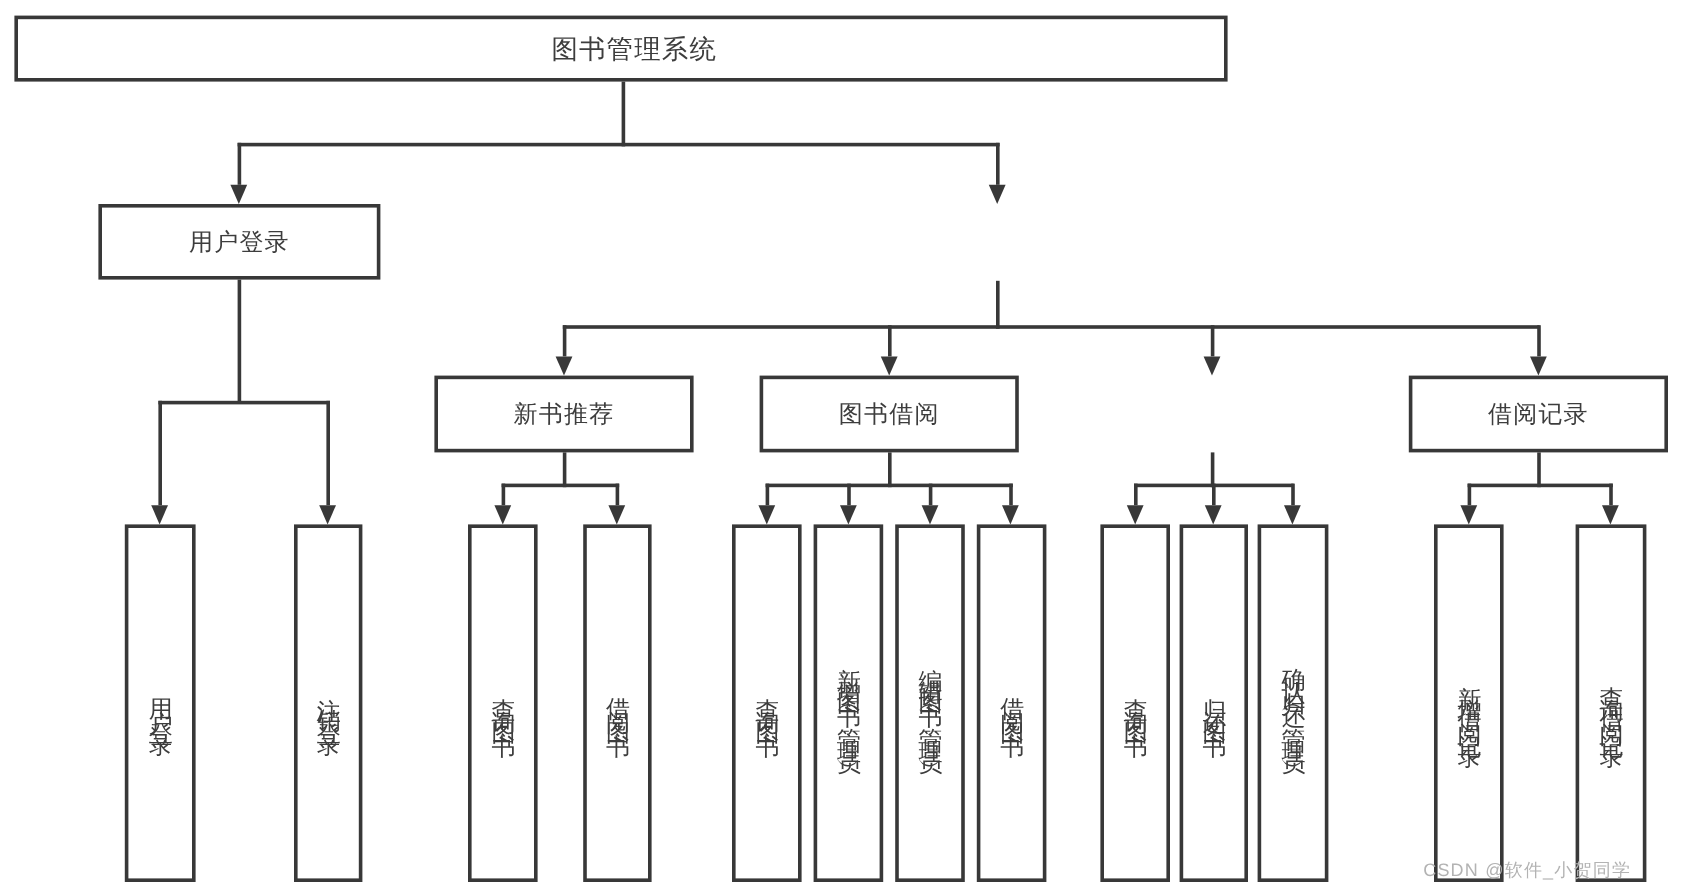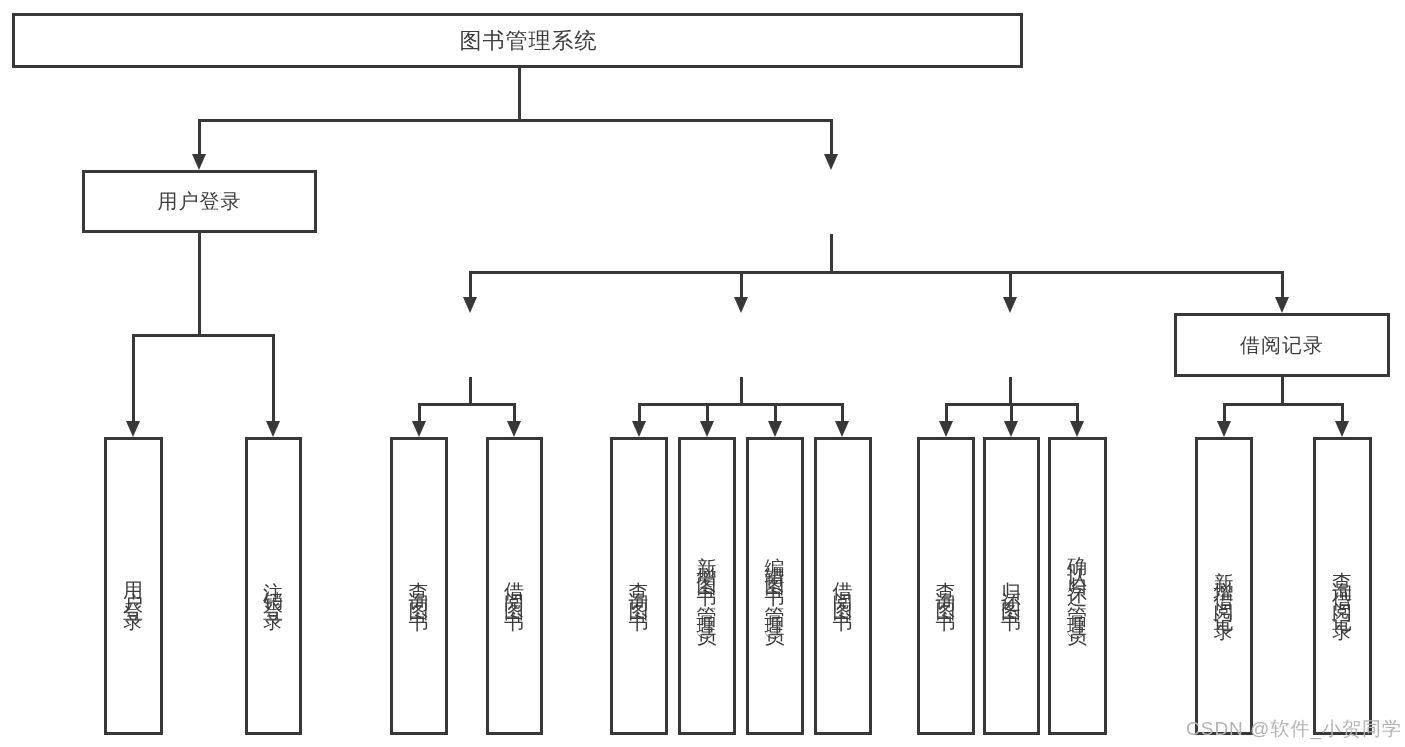--- a/index.html
+++ b/index.html
@@ -38,35 +38,37 @@
     position: absolute;
     width: 0; height: 0;
     border-left: 7px solid transparent;
     border-right: 7px solid transparent;
     border-top: 16px solid #383838;
   }
   .watermark {
     position: absolute;
     left: 1186px;
     top: 716px;
-    font-size: 19px;
+    font-size: 15px;
     color: #b3b3b3;
     letter-spacing: 1px;
     white-space: nowrap;
   }
 </style>
 </head>
 <body>
 
 <div class="canvas">
 
   <div class="node root" style="left:12px;top:13px;width:1011px;height:55px;">图书管理系统</div>
 
   <div class="node" style="left:82px;top:170px;width:235px;height:63px;">用户登录</div>
 
+  <div class="node" style="left:362px;top:313px;width:216px;height:64px;">新书推荐</div>
+  <div class="node" style="left:633px;top:313px;width:216px;height:64px;">图书借阅</div>
   <div class="node" style="left:1174px;top:313px;width:216px;height:64px;">借阅记录</div>
 
   <div class="node leaf" style="left:104px;top:437px;width:59px;height:298px;">
     <span class="vtext">用户登录</span>
   </div>
   <div class="node leaf" style="left:245px;top:437px;width:57px;height:298px;">
     <span class="vtext">注销登录</span>
   </div>
 
   <div class="node leaf" style="left:390px;top:437px;width:58px;height:298px;">

